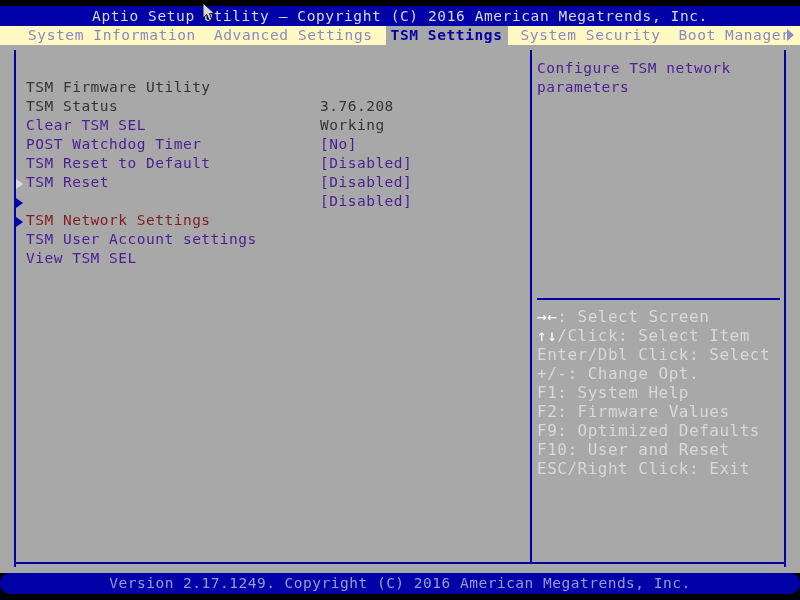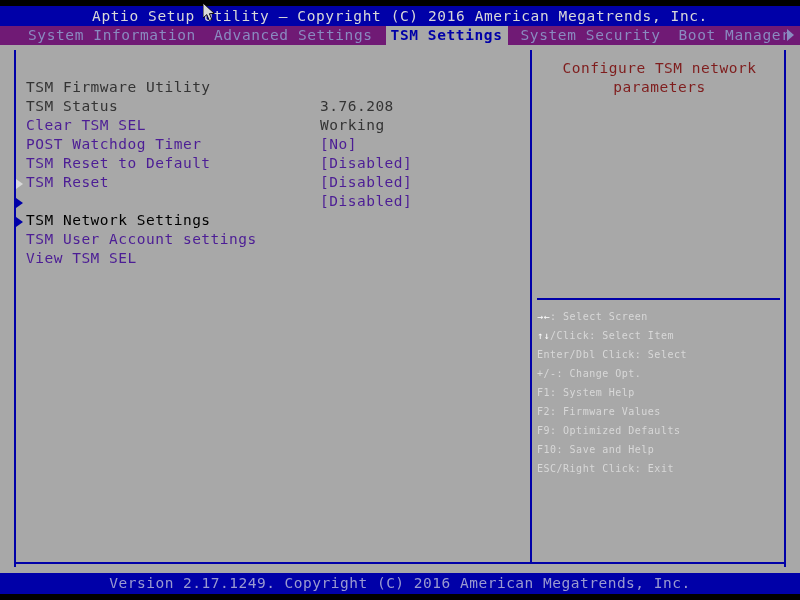--- a/index.html
+++ b/index.html
@@ -41,21 +41,21 @@
     text-align: center;
     letter-spacing: 0.6px;
     white-space: pre;
   }
 
   
   #menu-bar {
     position: absolute;
     left: 0; top: 26px;
     width: 800px; height: 19px;
-    background: #701a75;
+    background: #fef9c3;
     font-size: 14.5px;
     line-height: 19px;
     white-space: pre;
   }
   #menu-items {
     position: absolute;
     left: 28px; top: 0;
     display: flex;
     align-items: center;
   }
@@ -156,59 +156,59 @@
     left: 18px;
     letter-spacing: 0.5px;
   }
   .row-value {
     position: absolute;
     left: 312px;
     letter-spacing: 0.5px;
   }
   .c-info  { color: #343434; }
   .c-opt   { color: #4c1d95; }
-  .c-sel   { color: #000000; }
+  .c-sel   { color: #7f1d1d; }
 
   
   #help-text {
     position: absolute;
     left: 537px; top: 14px;
     width: 245px;
     font-size: 14.5px;
     line-height: 19px;
-    color: #7f1d1d;
-    letter-spacing: 0.5px;
-    text-align: center;
+    color: #4c1d95;
+    letter-spacing: 0.5px;
   }
   #help-text div { white-space: pre; }
 
   #key-legend {
     position: absolute;
     left: 537px; top: 262px;
     width: 250px;
-    font-size: 10px;
+    font-size: 16px;
     line-height: 19px;
     color: #d8d8d8;
     letter-spacing: 0.5px;
   }
   #key-legend div { white-space: pre; }
   .glyph { color: #ffffff; }
 
   
   #version-bar {
     position: absolute;
     left: 0; top: 573px;
     width: 800px; height: 21px;
     background: #0000a8;
     color: #9a9ad0;
     font-size: 14.5px;
     line-height: 21px;
     text-align: center;
     letter-spacing: 0.5px;
     white-space: pre;
+    border-radius: 10px;
   }
   .bottom-black {
     position: absolute;
     left: 0; top: 594px;
     width: 800px; height: 6px;
     background: #000000;
   }
 
   
   #mouse-cursor {
@@ -301,21 +301,21 @@
     </div>
 
     <div id="key-legend">
       <div><span class="glyph">→←</span><span>: Select Screen</span></div>
       <div><span class="glyph">↑↓</span><span>/Click: Select Item</span></div>
       <div>Enter/Dbl Click: Select</div>
       <div>+/-: Change Opt.</div>
       <div>F1: System Help</div>
       <div>F2: Firmware Values</div>
       <div>F9: Optimized Defaults</div>
-      <div>F10: Save and Help</div>
+      <div>F10: User and Reset</div>
       <div>ESC/Right Click: Exit</div>
     </div>
 
   </div>
 
   <div id="version-bar">Version 2.17.1249. Copyright (C) 2016 American Megatrends, Inc.</div>
   <div class="bottom-black"></div>
 
   <svg id="mouse-cursor" viewBox="0 0 14 20">
     <polygon points="0,0 0,15 3.8,11.6 6.3,17.6 8.8,16.4 6.4,10.7 11.2,10.3" fill="#d8d8d8" stroke="#000000" stroke-width="0.9"></polygon>

